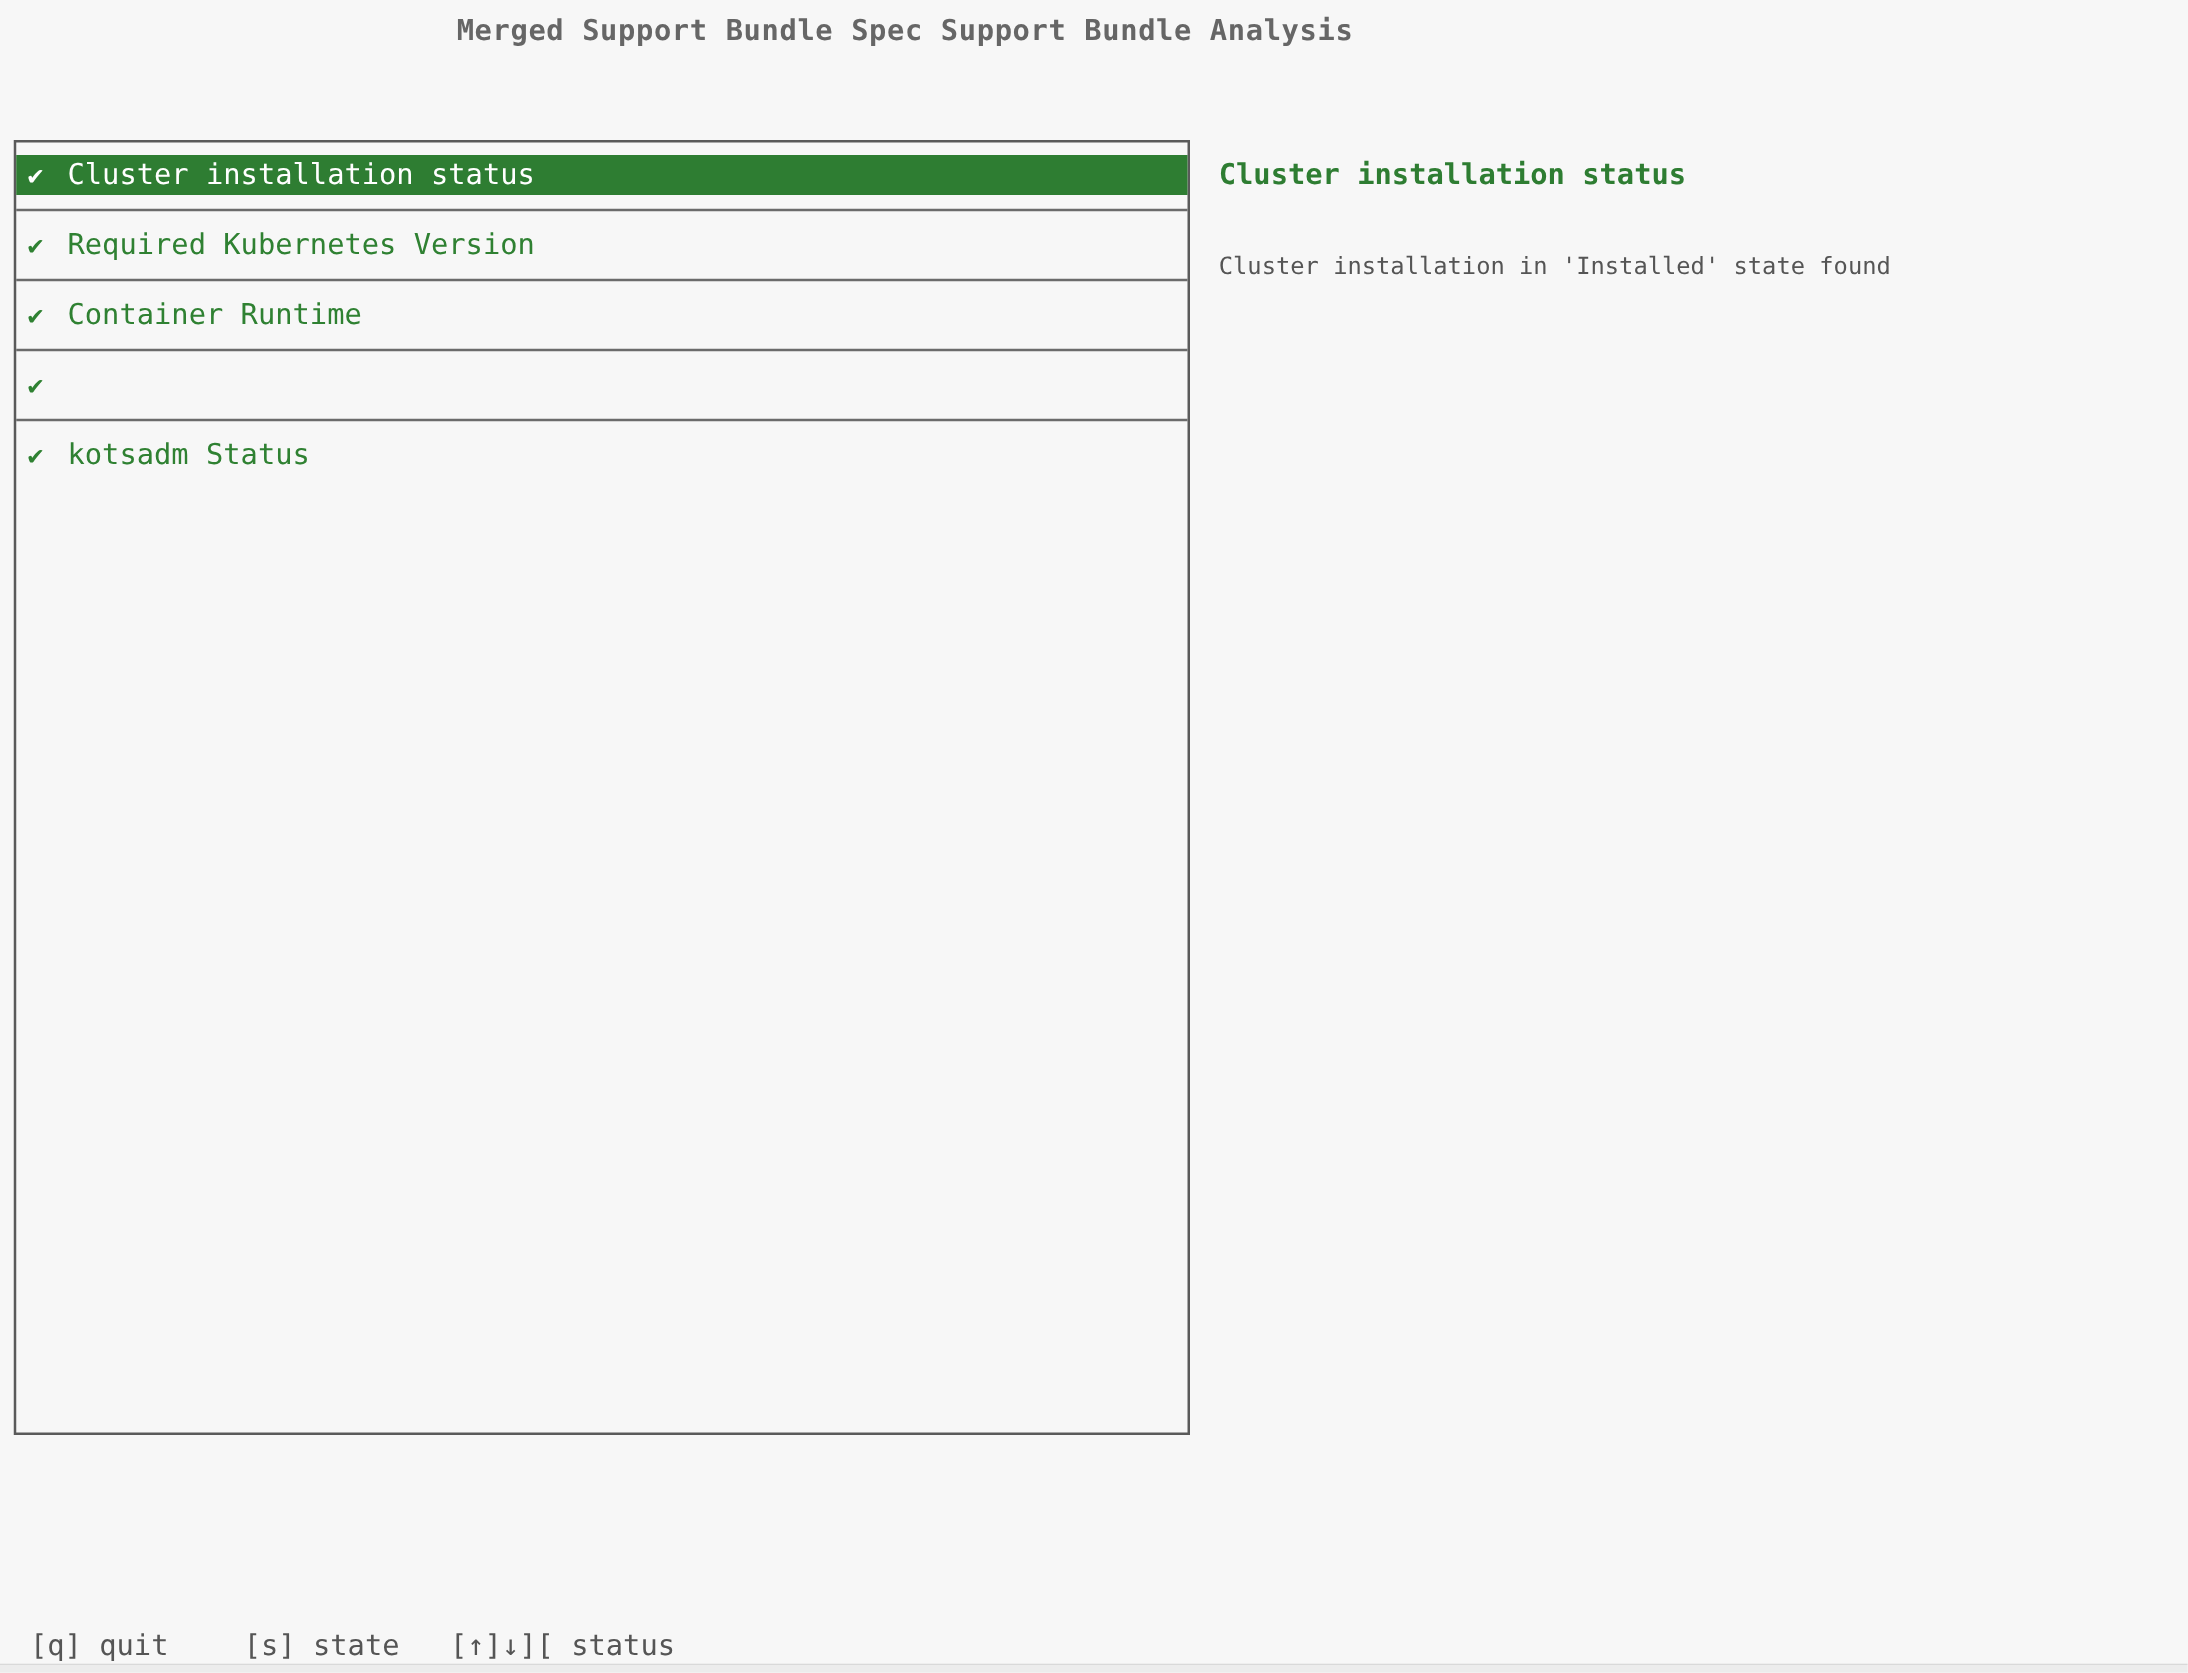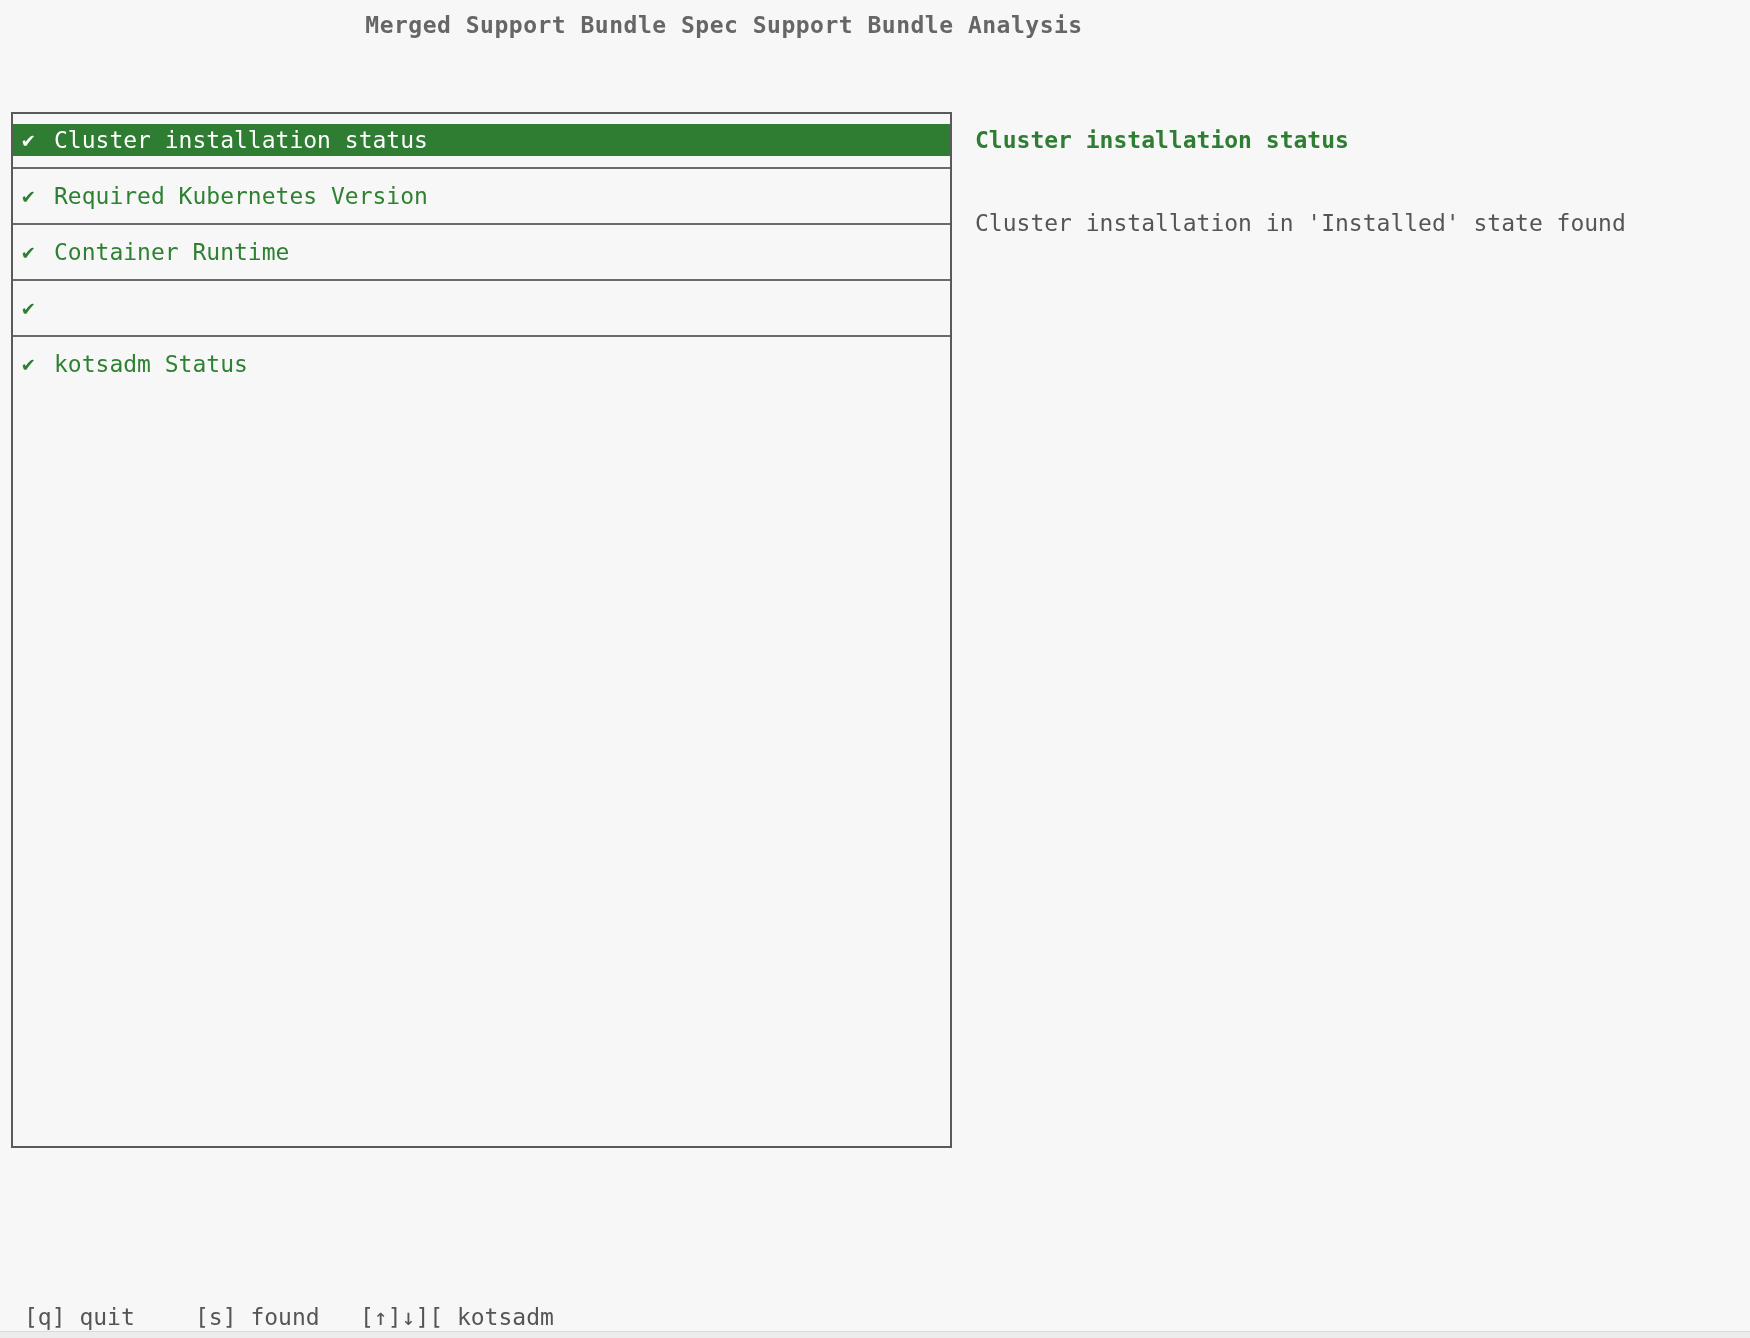--- a/index.html
+++ b/index.html
@@ -83,22 +83,22 @@
     top: 124px;
     font-size: 23px;
     font-weight: bold;
     color: var(--green);
     line-height: 32px;
     white-space: nowrap;
   }
   .detail-message {
     position: absolute;
     left: 975px;
-    top: 207px;
-    font-size: 23px;
+    top: 197px;
+    font-size: 19px;
     color: var(--gray-text);
     line-height: 32px;
     white-space: nowrap;
   }
   .footer {
     position: absolute;
     left: 0;
     top: 1304px;
     width: 1486px;
     height: 26px;
@@ -158,17 +158,17 @@
       </div>
     </div>
   </div>
 
 <div class="detail-heading">Cluster installation status</div>
 
 <div class="detail-message">Cluster installation in 'Installed' state found</div>
 
 <div class="footer">
   <span class="hint-quit">[q] quit</span>
-  <span class="hint-save">[s] found</span>
-  <span class="hint-scroll">[↑]↓][ kotsadm</span>
+  <span class="hint-save">[s] state</span>
+  <span class="hint-scroll">[↑]↓][ status</span>
 </div>
 
 <div class="bottom-strip"></div>
 
 </body></html>

